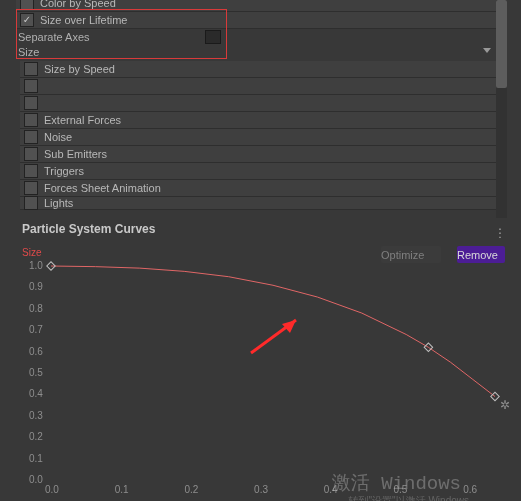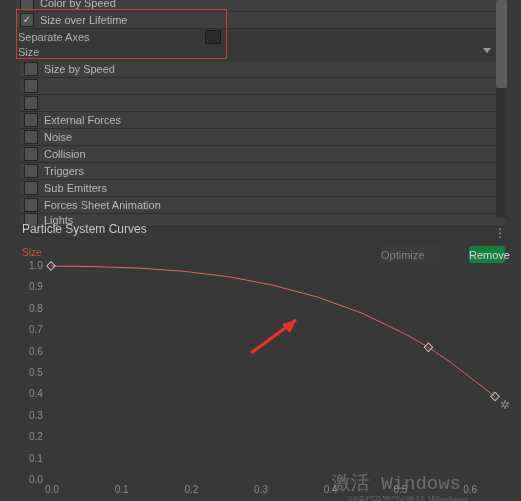--- a/index.html
+++ b/index.html
@@ -8,28 +8,28 @@
   .module .chk{width:12px;height:12px;border:1px solid #222;background:#515151;margin-right:6px;display:flex;align-items:center;justify-content:center;font-size:10px;color:#c8c8c8}
   .module .lbl{color:#b8b8b8}
   .highlight-box{position:absolute;left:16px;top:9px;width:209px;height:48px;border:1px solid #d83a3a;pointer-events:none}
   .prop-row{position:absolute;left:18px;height:15px;display:flex;align-items:center;font-size:11px;color:#b0b0b0}
   .prop-row.sep{top:29px}
   .prop-row.sz{top:44px}
   .mini-box{position:absolute;left:205px;top:30px;width:14px;height:12px;background:#2a2a2a;border:1px solid #1a1a1a}
   .dd-arrow{position:absolute;right:30px;top:48px;width:0;height:0;border-left:4px solid transparent;border-right:4px solid transparent;border-top:5px solid #989898}
   .mod2{position:absolute;left:20px;top:61px;right:16px}
   .mod2 .module{background:#3f3f3f;height:16px}
-  .panel-title{position:absolute;left:22px;top:222px;font-size:12px;font-weight:normal;color:#c9c9c9}
+  .panel-title{position:absolute;left:22px;top:222px;font-size:12px;font-weight:bold;color:#c9c9c9}
   .panel-menu{position:absolute;right:14px;top:226px;color:#a8a8a8;font-size:12px;letter-spacing:1px}
   .scroll-thin{position:absolute;right:14px;top:0;width:11px;height:218px;background:#323232}
   .scroll-thin .thumb{position:absolute;left:0;top:0;width:11px;height:88px;background:#5d5d5d;border-radius:2px}
   .size-lbl{position:absolute;left:22px;top:247px;font-size:10px;color:#e04a4a}
   .btn{position:absolute;top:246px;height:17px;border-radius:2px;display:flex;align-items:center;font-size:11px}
   .btn.opt{right:80px;width:60px;color:#7f7f7f;background:#3b3b3b}
-  .btn.rmv{right:16px;width:36px;background:#15803d;color:#d8d8d8}
+  .btn.rmv{right:16px;width:48px;background:#4c1d95;color:#d8d8d8}
   .chart{position:absolute;left:13px;top:258px;right:0;bottom:0}
   svg{display:block}
   .tick-y{font-size:10px;fill:#8e8e8e}
   .tick-x{font-size:10px;fill:#8e8e8e}
   .curve{stroke:#e06666;stroke-width:1;fill:none}
   .key-rect{fill:none;stroke:#bfbfbf;stroke-width:1}
   .arrow-line{stroke:#ff2a2a;stroke-width:3}
   .arrow-head{fill:#ff2a2a}
   .gear{position:absolute;right:11px;top:398px;color:#8e8e8e;font-size:12px}
   .watermark1{position:absolute;right:60px;top:470px;color:rgba(210,210,210,0.35);font-size:19px;font-family:Liberation Mono, monospace}
@@ -74,29 +74,25 @@
   <div class="module">
       <span class="chk"></span>
       <span class="lbl">External Forces</span>
     </div>
   <div class="module">
       <span class="chk"></span>
       <span class="lbl">Noise</span>
     </div>
   <div class="module">
       <span class="chk"></span>
-      <span class="lbl">Collision</span>
+      <span class="lbl">Sub Emitters</span>
     </div>
   <div class="module">
       <span class="chk"></span>
       <span class="lbl">Triggers</span>
-    </div>
-  <div class="module">
-      <span class="chk"></span>
-      <span class="lbl">Sub Emitters</span>
     </div>
   <div class="module">
       <span class="chk"></span>
       <span class="lbl">Forces Sheet Animation</span>
     </div>
   <div class="module" style="height:12px">
       <span class="chk"></span>
       <span class="lbl">Lights</span>
     </div>
 </div>

